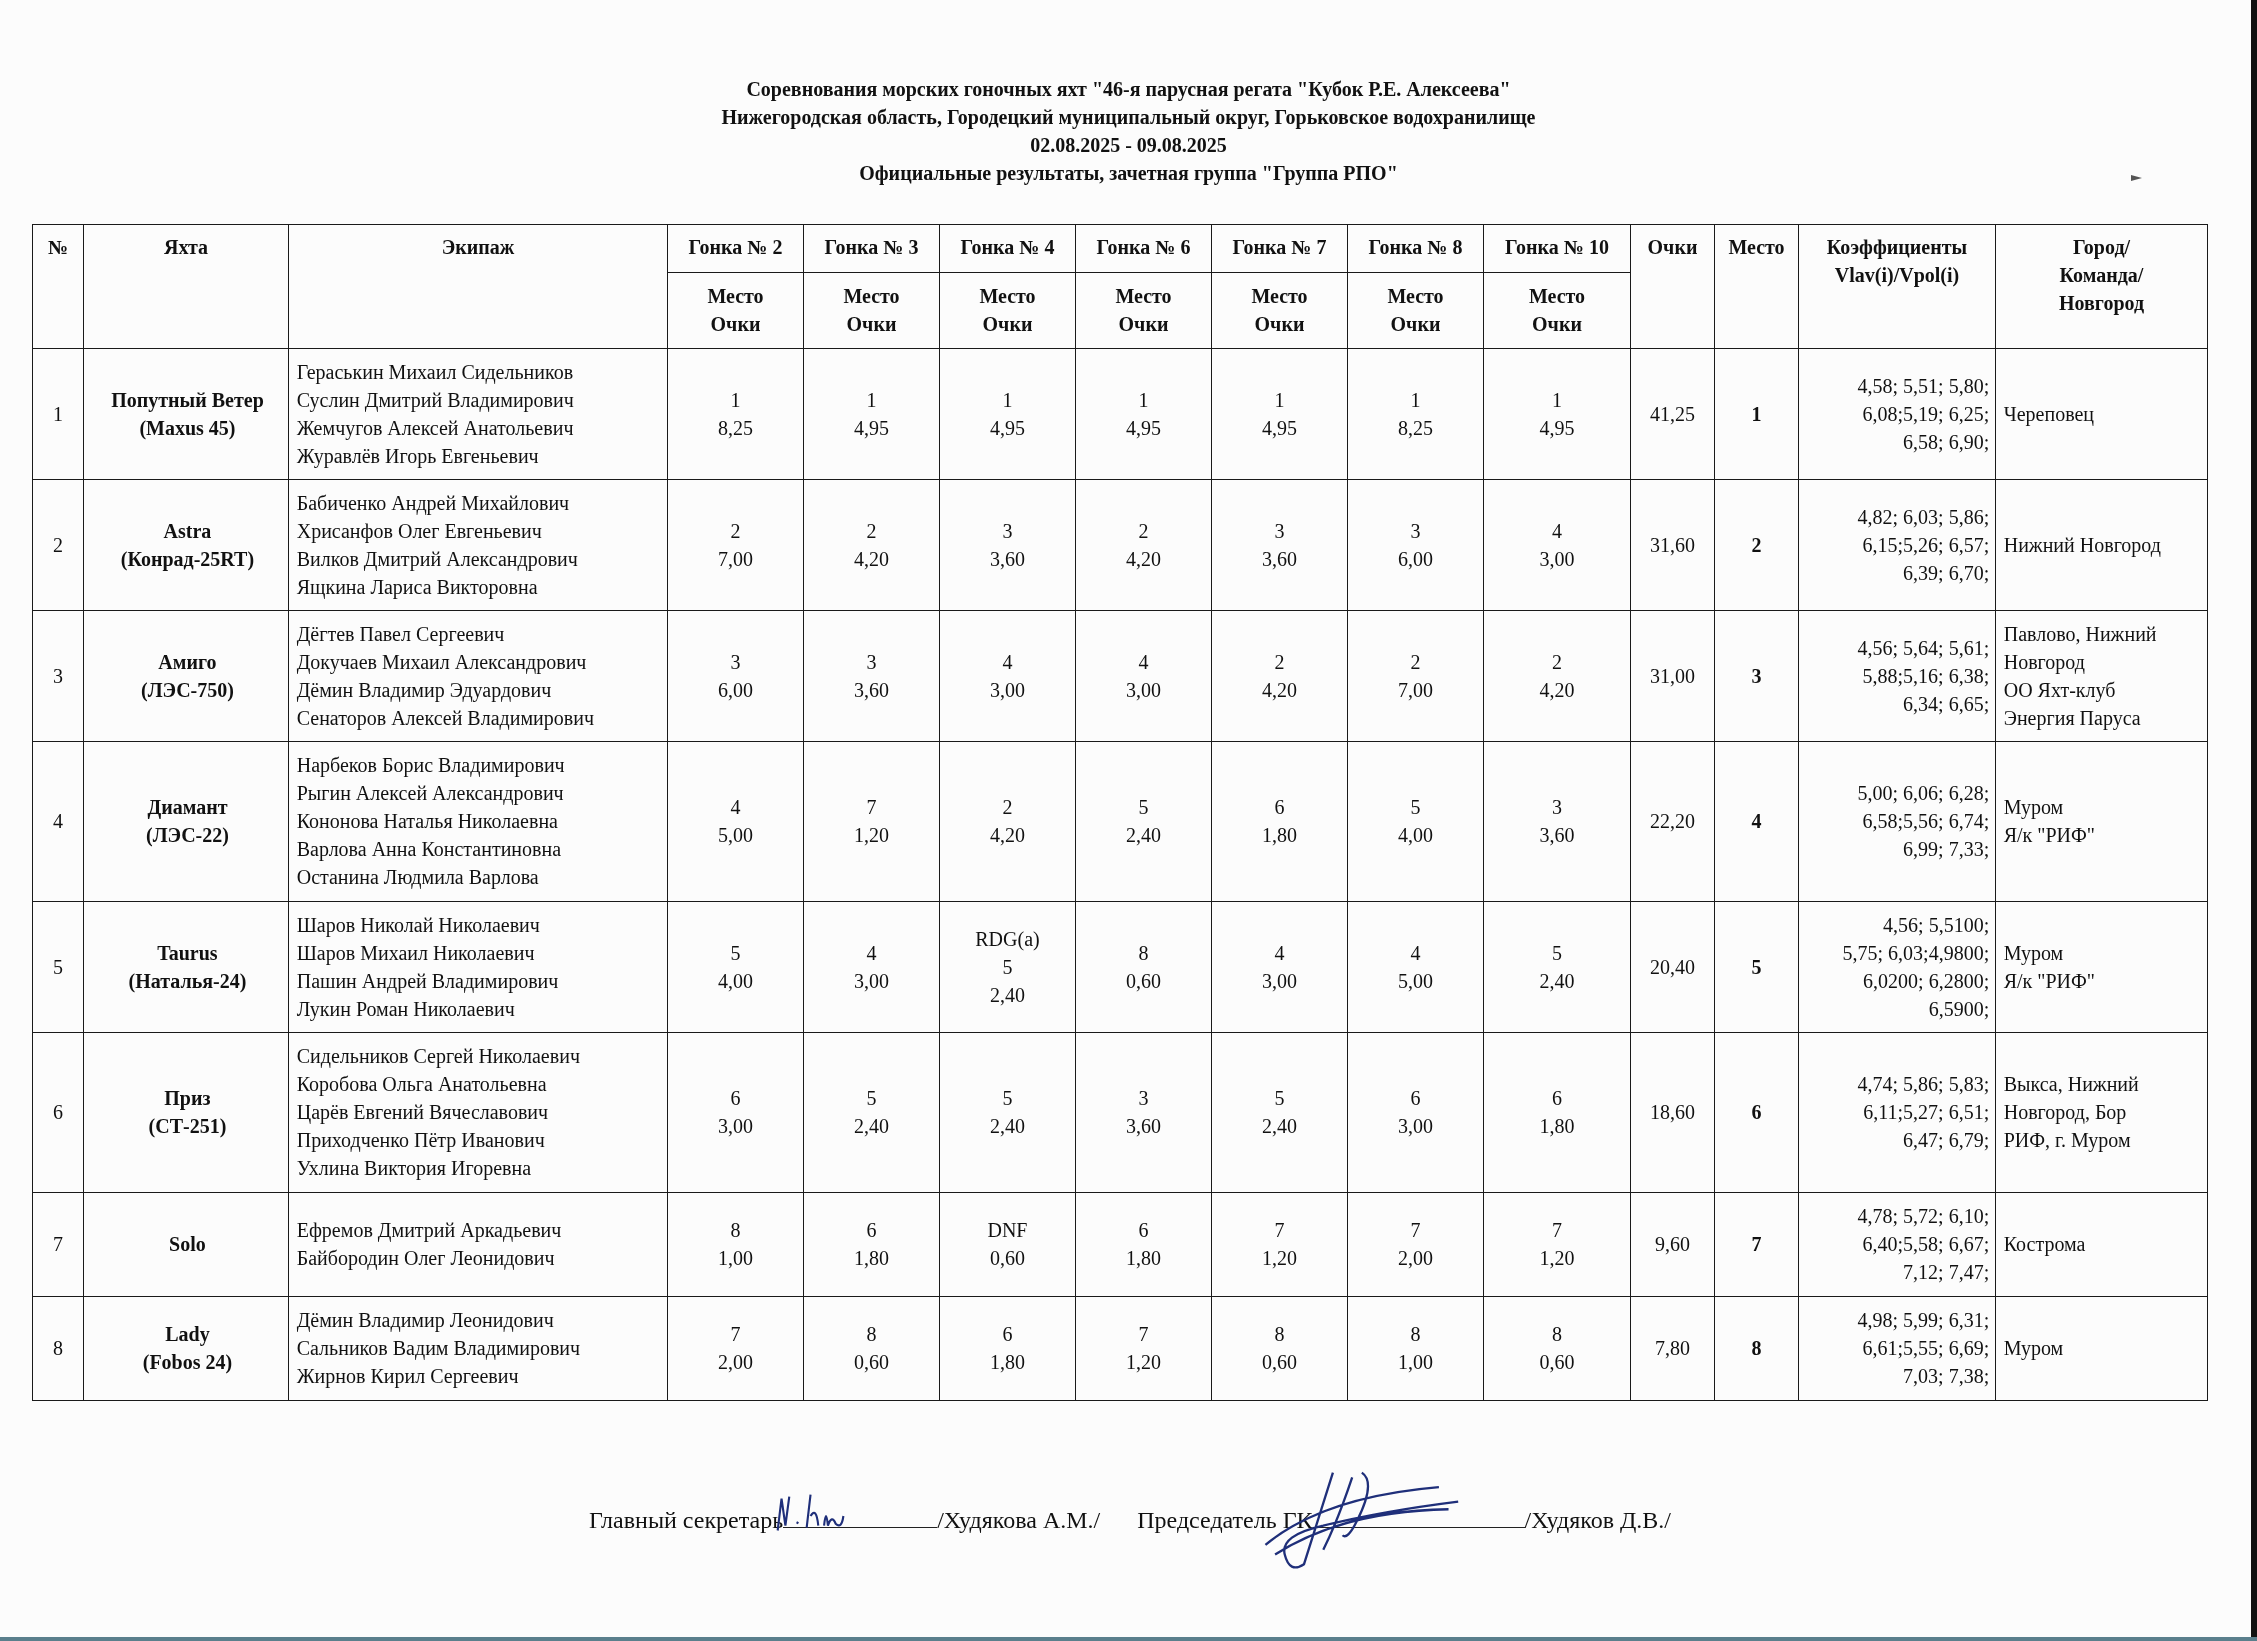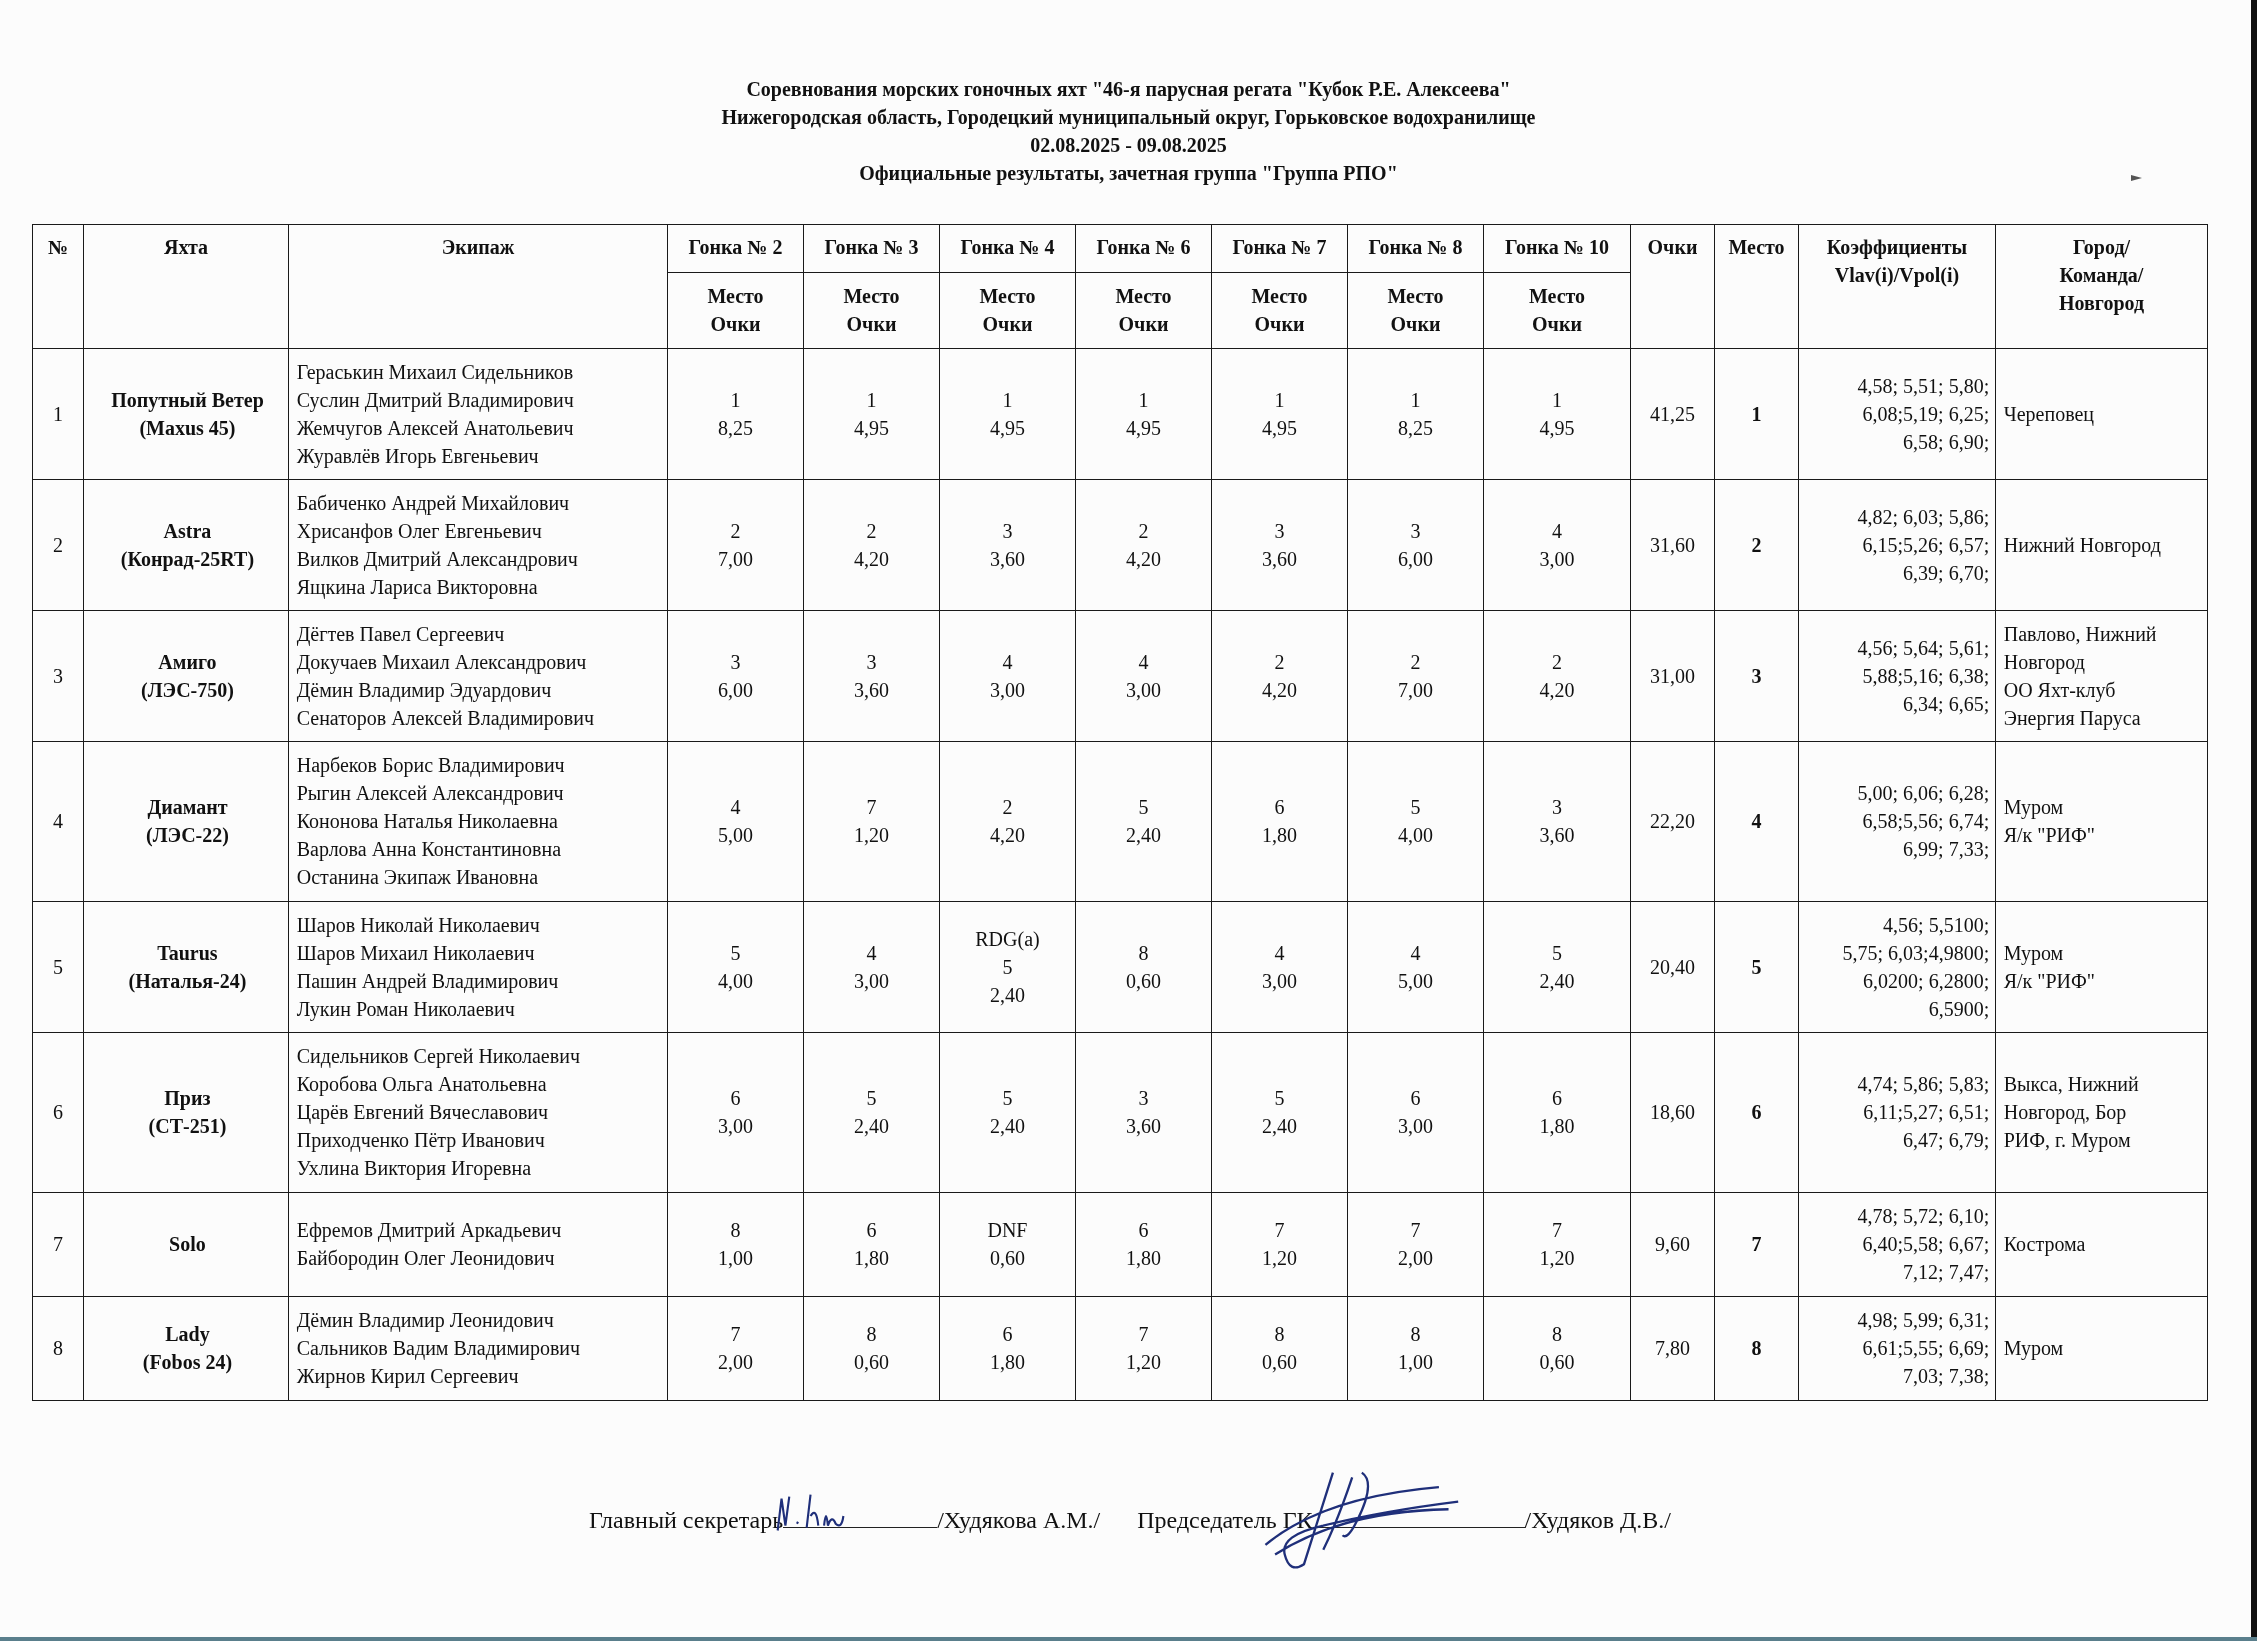--- a/index.html
+++ b/index.html
@@ -291,21 +291,21 @@
         <td class="num">4</td>
         <td class="yacht">
           <span class="line">Диамант</span>
           <span class="line">(ЛЭС-22)</span>
         </td>
         <td class="crew">
           <span class="line">Нарбеков Борис Владимирович</span>
           <span class="line">Рыгин Алексей Александрович</span>
           <span class="line">Кононова Наталья Николаевна</span>
           <span class="line">Варлова Анна Константиновна</span>
-          <span class="line">Останина Экипаж Ивановна</span>
+          <span class="line">Останина Людмила Варлова</span>
         </td>
         <td class="race">
           <span class="line">4</span>
           <span class="line">5,00</span>
         </td>
         <td class="race">
           <span class="line">7</span>
           <span class="line">1,20</span>
         </td>
         <td class="race">

